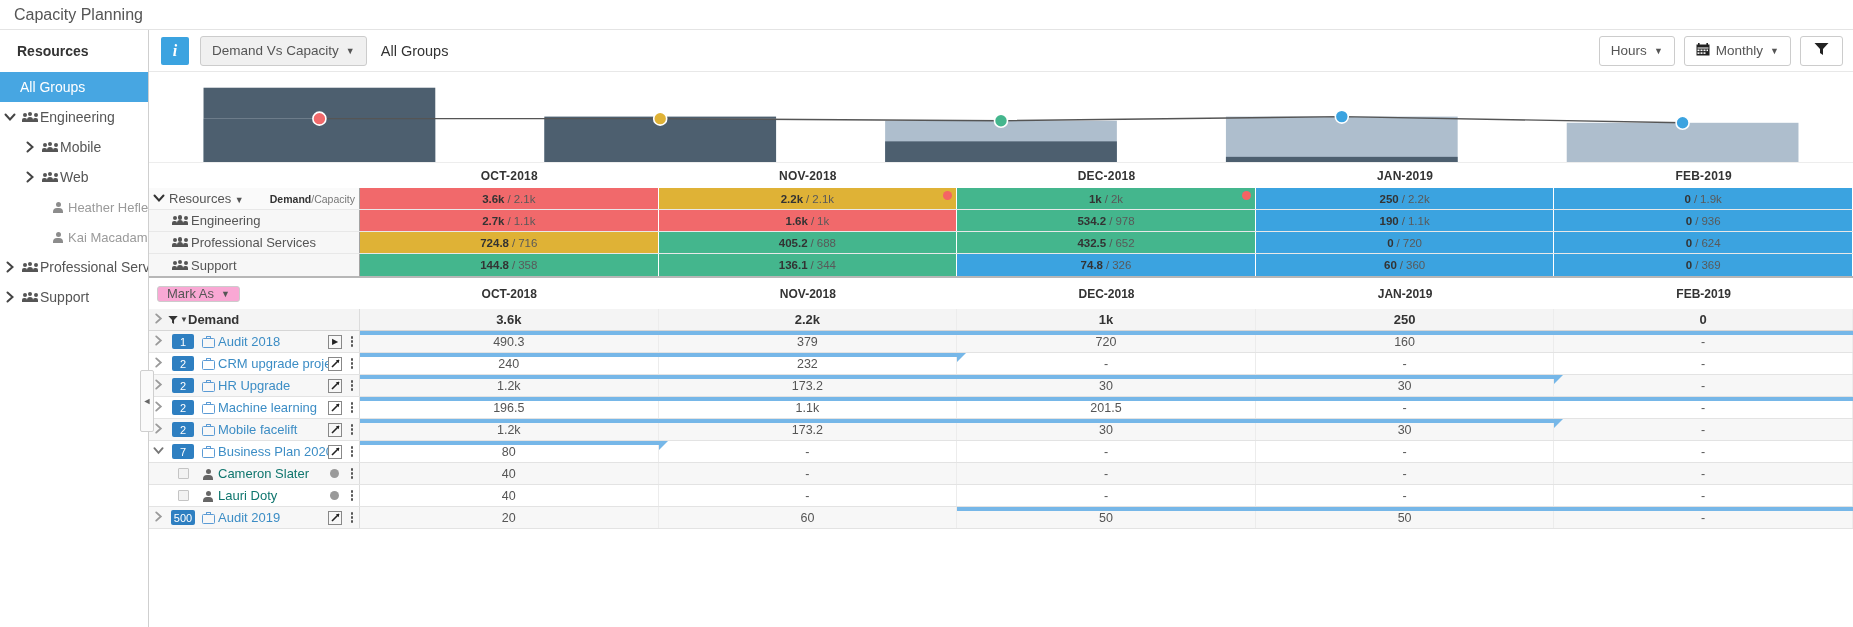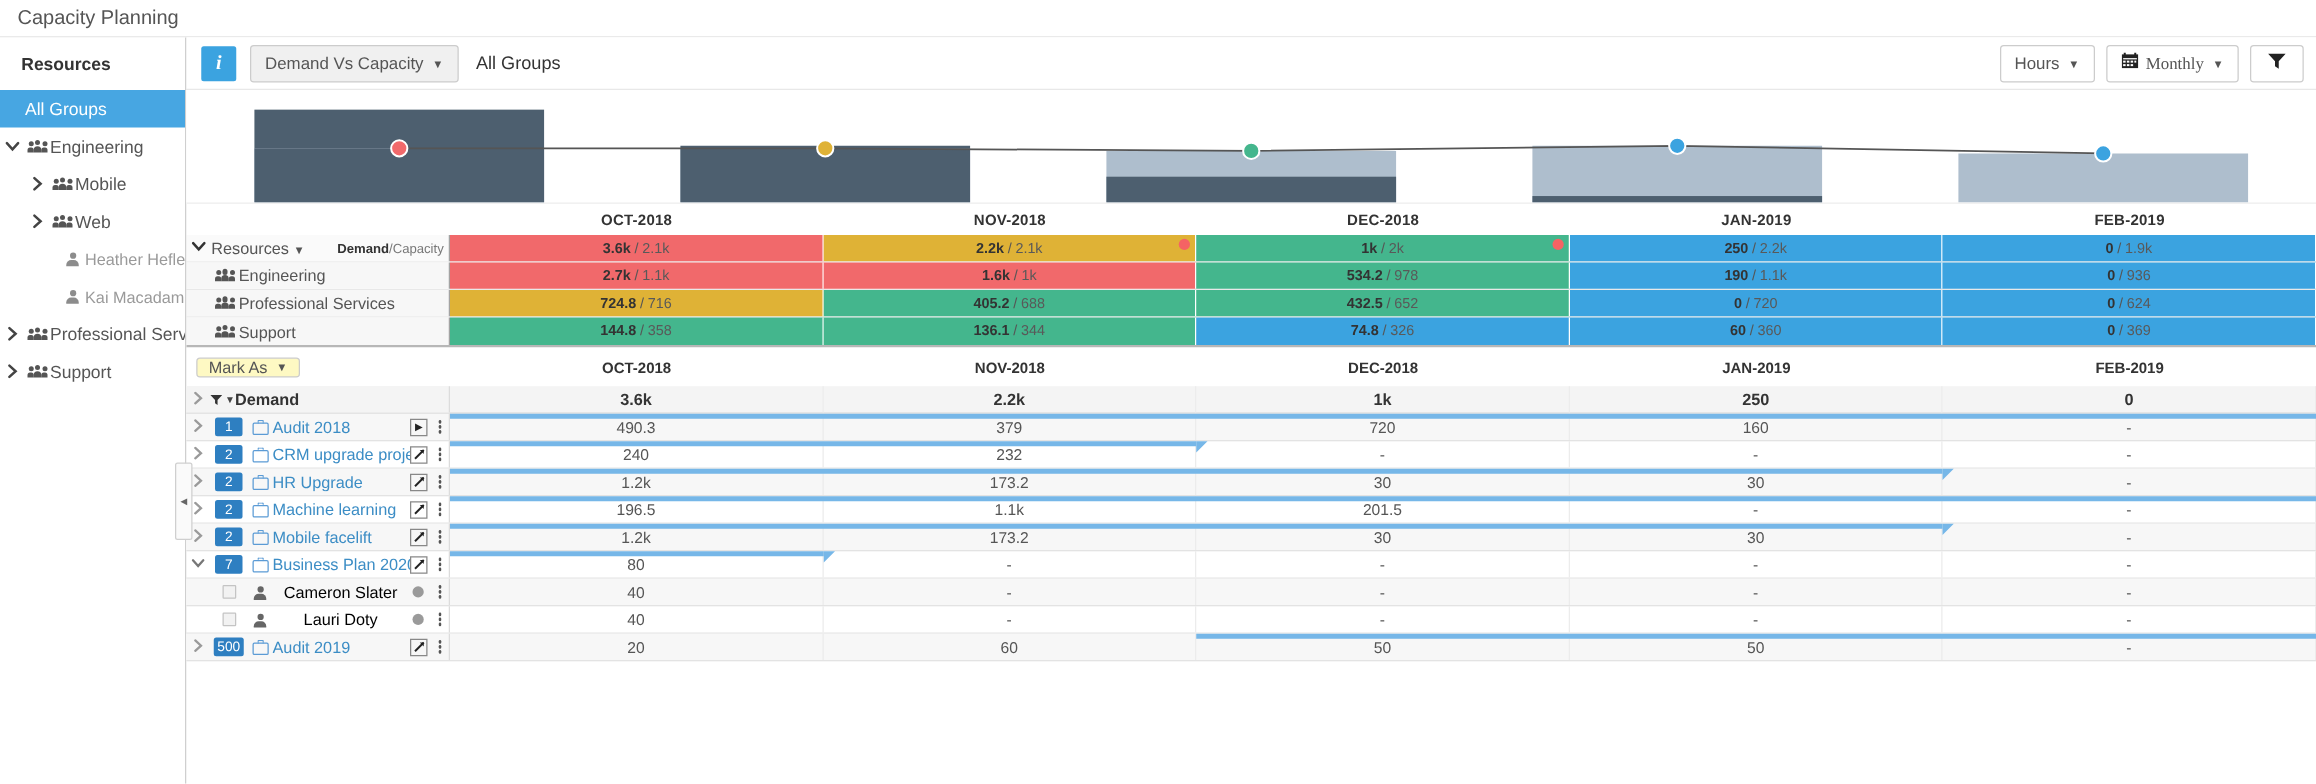--- a/index.html
+++ b/index.html
@@ -91,21 +91,21 @@
   }
   .btn {
     height:30px; border:1px solid #ccc; border-radius:3px; background:#f0f0f0;
     display:inline-flex; align-items:center; padding:0 11px; font-size:13.5px;
     color:#555; cursor:pointer; white-space:nowrap;
   }
   .btn.light { background:#fff; }
   .btn .caret { margin-left:7px; font-size:9px; color:#555; }
   .toolbar-title { font-size:14.5px; color:#333; margin-left:14px; }
   .toolbar-spacer { flex:1 1 auto; }
-  .btn + .btn { margin-left:9px;font-family:Liberation Serif, serif; }
+  .btn + .btn { margin-left:9px; }
   .cal-ico { margin-right:6px; display:inline-block; }
   .filter-ico { display:inline-block; }
 
   
   .chart-wrap { flex:0 0 90px; position:relative; background:#fff; border-bottom:1px solid #ededed; }
   .chart-svg { display:block; width:100%; height:90px; }
 
   
   .heat { flex:0 0 auto; background:#fff; border-bottom:2px solid #b7b7b7; }
   .heat-hdr { display:flex; height:25px; align-items:flex-end; }
@@ -140,21 +140,21 @@
   .hcell.blue { background:#3ba3e0; }
   .alert-dot {
     position:absolute; right:4px; top:3px; width:9px;height:9px;border-radius:50%;
     background:#f56364;
   }
 
   
   .grid { flex:1 1 auto; min-height:0; background:#fff; display:flex; flex-direction:column; }
   .grid-toolbar { height:31px; flex:0 0 31px; display:flex; align-items:center; }
   .grid-toolbar .lbl-col { width:211px; flex:0 0 211px; padding-left:8px; }
-  .grid-toolbar .btn { height:16px; font-size:13px; padding:0 9px; background:#fef9c3; }
+  .grid-toolbar .btn { height:16px; font-size:13px; padding:0 9px; background:#f9a8d4; }
   .grid-toolbar .mcell {
     flex:1 1 0; text-align:center; font-size:12px; font-weight:bold; color:#333;
   }
   .grow { display:flex; height:22px; border-bottom:1px solid #e3e3e3; position:relative; }
   .grow.header { background:#f4f4f4; border-bottom:1px solid #d6d6d6; }
   .grow .lbl-col {
     width:211px; flex:0 0 211px; display:flex; align-items:center;
     border-right:1px solid #dcdcdc; background:transparent; position:relative;
   }
   .grow.header .lbl-col { background:#f4f4f4; }
@@ -165,21 +165,21 @@
     min-width:22px; height:15px; background:#2e7fc1; color:#fff; border-radius:2px;
     font-size:11px; display:inline-flex; align-items:center; justify-content:center;
     padding:0 3px; font-weight:normal;
   }
   .badge-wrap { width:30px; flex:0 0 30px; display:flex; align-items:center; justify-content:center; }
   .chk {
     width:11px;height:11px;border:1px solid #c4c4c4; background:#f2f2f2; border-radius:1px;
   }
   .g-ico { width:20px; flex:0 0 20px; display:flex; align-items:center; justify-content:center; }
   .g-name { flex:1 1 auto; font-size:13px; color:#3c8dc5; white-space:nowrap; overflow:hidden; cursor:pointer; }
-  .g-name.plain { color:#000000;text-align:center; }
+  .g-name.plain { color:#0f766e; }
   .g-name.boldhdr { color:#333; font-weight:bold; font-size:13px; }
   .g-act {
     width:14px;height:14px; border:1px solid #888; display:flex; align-items:center;
     justify-content:center; font-size:8px; color:#222; flex:0 0 14px; margin-right:3px; cursor:pointer;
   }
   .g-dot { width:9px;height:9px;border-radius:50%;background:#9a9a9a; flex:0 0 9px; margin-right:6px; margin-left:3px; }
   .kebab { width:14px; flex:0 0 14px; display:flex; flex-direction:column; align-items:center; justify-content:center; gap:1.5px; cursor:pointer; }
   .kebab i { width:2.5px;height:2.5px;background:#555;border-radius:50%; display:block; }
   .gcell {
     flex:1 1 0; display:flex; align-items:center; justify-content:center;

